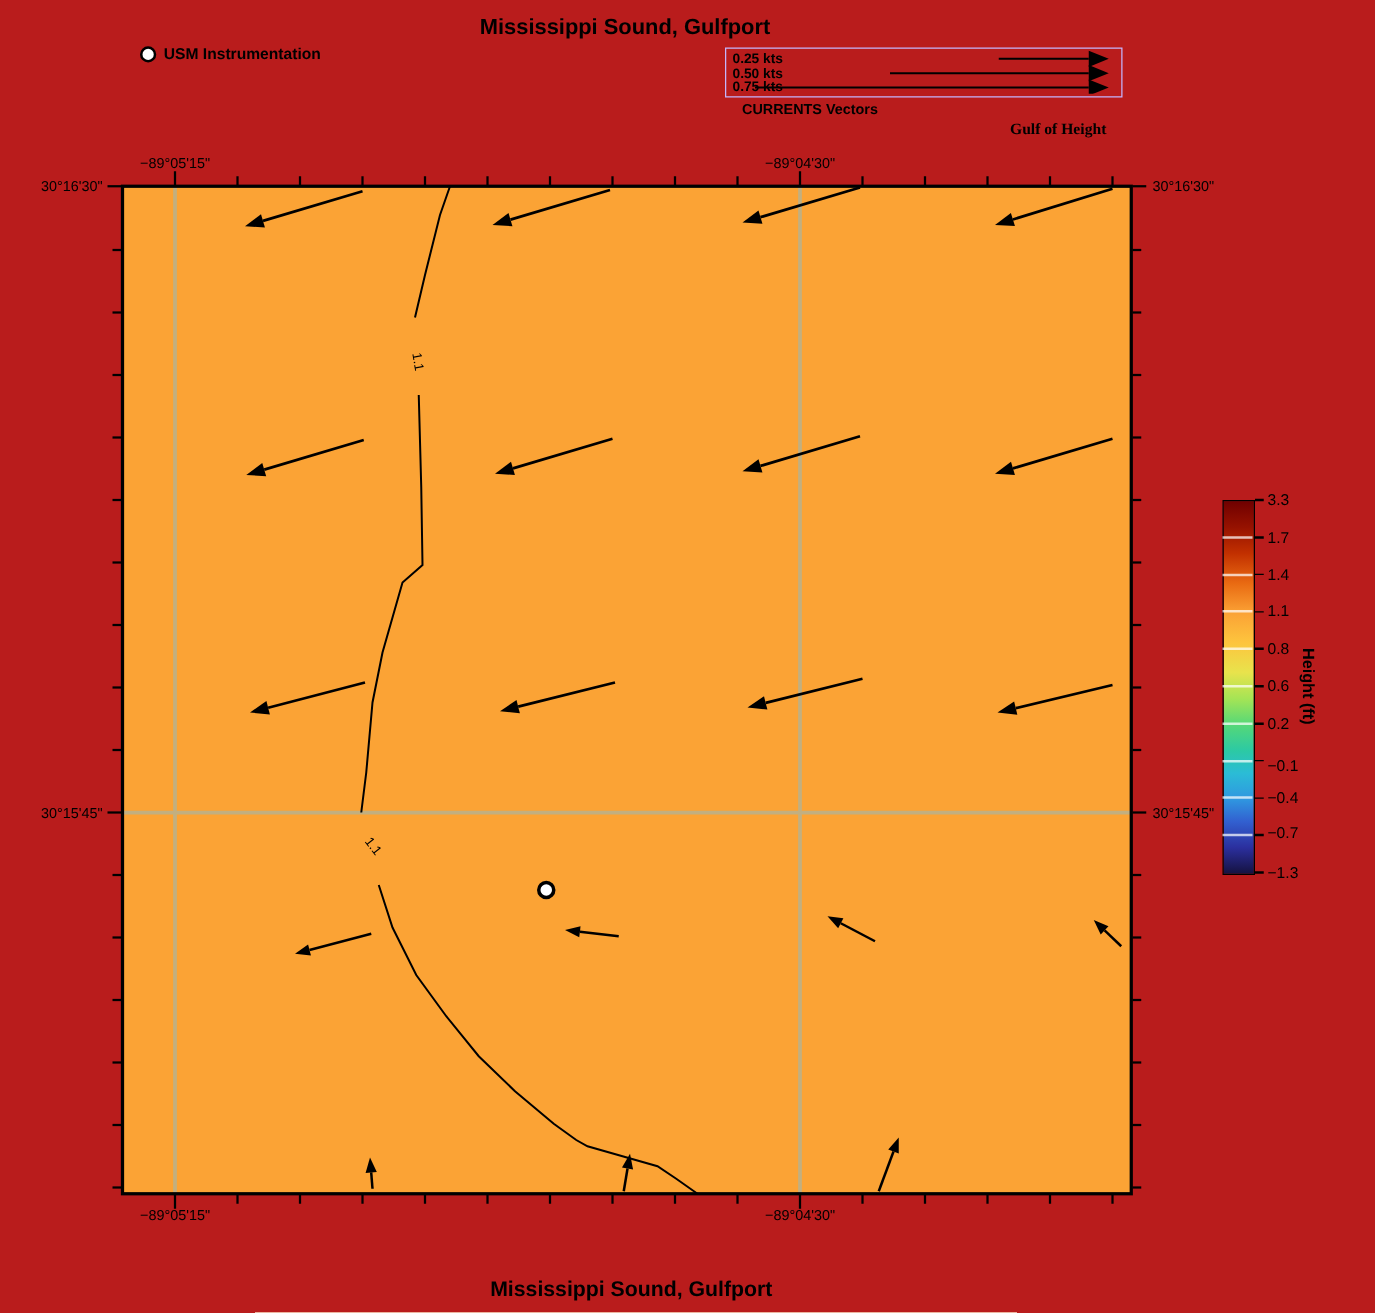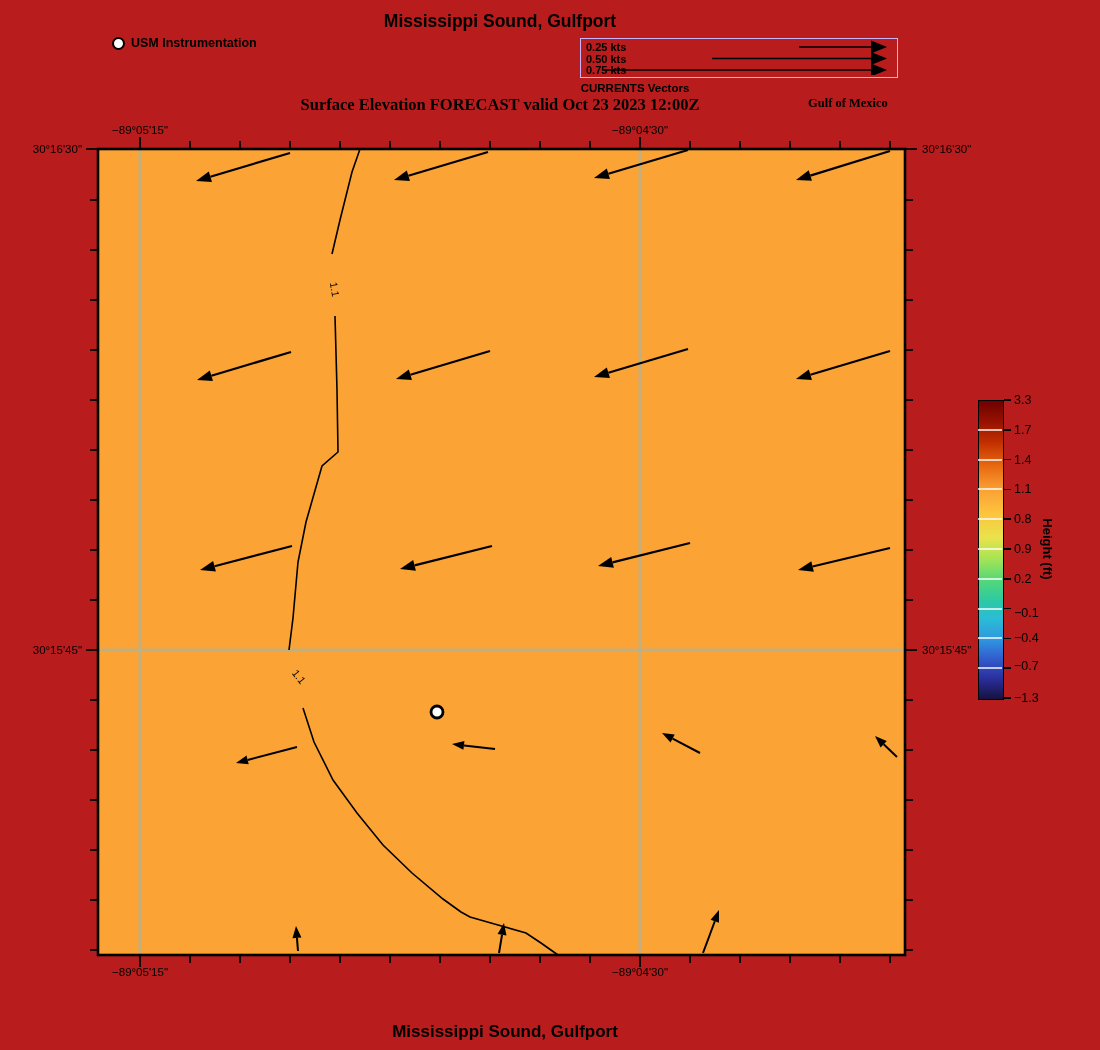--- a/index.html
+++ b/index.html
@@ -13,21 +13,21 @@
             font-family:"Liberation Serif","DejaVu Serif",serif;font-weight:bold;font-size:16.5px;}
   .gulf{left:808px;top:96px;font-family:"Liberation Serif","DejaVu Serif",serif;
         font-weight:bold;font-size:12.5px;}
   .usm{left:112px;top:36px;display:flex;align-items:center;gap:6px;}
   .usm .dot{width:9px;height:9px;border:2.6px solid #000;border-radius:50%;background:#fff;display:inline-block;}
   .usm-label{font-weight:bold;font-size:12.5px;}
   .cbox{left:580px;top:38px;width:318px;height:40px;border:1px solid #c4b5fd;box-sizing:border-box;}
   .crow{position:absolute;left:5px;font-weight:bold;font-size:11px;line-height:12px;}
   .r0{top:2px;}.r1{top:13.5px;}.r2{top:25px;}
   .cbox svg{position:absolute;left:0;top:0;}
-  .ccap{left:570px;top:82px;width:130px;text-align:center;font-weight:bold;font-size:11.5px;}
+  .ccap{left:583px;top:82px;width:130px;text-align:center;font-weight:bold;font-size:11.5px;}
   #map-svg{left:0;top:0;}
   .cb-bar{left:978px;top:400px;width:24px;height:298px;border:1.5px solid #000;}
   .cb-sep{position:absolute;left:978px;width:24px;height:2px;background:rgba(255,255,255,0.72);}
   .cb-tick{position:absolute;width:7px;height:1.6px;background:#000;left:1004px;}
   .cb-num{position:absolute;left:1014px;font-size:12.5px;transform:translateY(-50%);}
   .cb-label{left:1047px;top:549px;font-weight:bold;font-size:13px;white-space:nowrap;
             transform:translate(-50%,-50%) rotate(90deg);}
 </style>
 </head>
 <body>
@@ -49,22 +49,21 @@
         <line x1="218" y1="8" x2="290" y2="8" stroke="#000" stroke-width="1.6"></line>
         <polygon points="306,8 290,14.5 290,1.5" fill="#000"></polygon>
         <line x1="131" y1="19.5" x2="290" y2="19.5" stroke="#000" stroke-width="1.6"></line>
         <polygon points="306,19.5 290,26 290,13" fill="#000"></polygon>
         <line x1="23" y1="31" x2="290" y2="31" stroke="#000" stroke-width="1.6"></line>
         <polygon points="306,31 290,37.5 290,24.5" fill="#000"></polygon>
       </svg>
   </div>
   <div class="abs ccap">CURRENTS Vectors</div>
 
-  <div class="abs subtitle">Surface Elevation FORECAST valid Oct 23 2023 12:00Z</div>
-  <div class="abs gulf">Gulf of Mexico</div>
+  <div class="abs gulf">Gulf of Height</div>
 
   <svg id="map-svg" class="abs" width="1100" height="1050">
       <rect x="98" y="149" width="807" height="806" fill="#FBA335"></rect>
       <line x1="140" y1="149" x2="140" y2="955" stroke="#C2AF80" stroke-width="3"></line>
       <line x1="640" y1="149" x2="640" y2="955" stroke="#C2AF80" stroke-width="3"></line>
       <line x1="98" y1="650" x2="905" y2="650" stroke="#C2AF80" stroke-width="3"></line>
       <polyline points="360,149 352,172 340,220 332,254" fill="none" stroke="#000" stroke-width="1.6"></polyline>
       <polyline points="335,316 337,390 338,452 322,466 306,522 298,562 293,618 289,650" fill="none" stroke="#000" stroke-width="1.6"></polyline>
       <polyline points="303,708 314,742 333,780 357,813 383,845 412,873 443,899 461,912 470,917 498,925 526,933 541,943 558,955" fill="none" stroke="#000" stroke-width="1.6"></polyline>
       <text x="331" y="290" transform="rotate(80 331 290)" font-size="10.5" text-anchor="middle" fill="#000">1.1</text>
@@ -196,21 +195,21 @@
       <div class="cb-tick" style="top: 458.8px;"></div>
       <div class="cb-num" style="top: 459.6px;">1.4</div>
       <div class="cb-sep" style="top: 488.4px;"></div>
       <div class="cb-tick" style="top: 488.6px;"></div>
       <div class="cb-num" style="top: 489.4px;">1.1</div>
       <div class="cb-sep" style="top: 518.2px;"></div>
       <div class="cb-tick" style="top: 518.4px;"></div>
       <div class="cb-num" style="top: 519.2px;">0.8</div>
       <div class="cb-sep" style="top: 548px;"></div>
       <div class="cb-tick" style="top: 548.2px;"></div>
-      <div class="cb-num" style="top: 549px;">0.9</div>
+      <div class="cb-num" style="top: 549px;">0.6</div>
       <div class="cb-sep" style="top: 577.8px;"></div>
       <div class="cb-tick" style="top: 578px;"></div>
       <div class="cb-num" style="top: 578.8px;">0.2</div>
       <div class="cb-sep" style="top: 607.6px;"></div>
       <div class="cb-tick" style="top: 607.8px;"></div>
       <div class="cb-num" style="top: 613px;">−0.1</div>
       <div class="cb-sep" style="top: 637.4px;"></div>
       <div class="cb-tick" style="top: 637.6px;"></div>
       <div class="cb-num" style="top: 638.4px;">−0.4</div>
       <div class="cb-sep" style="top: 667.2px;"></div>

